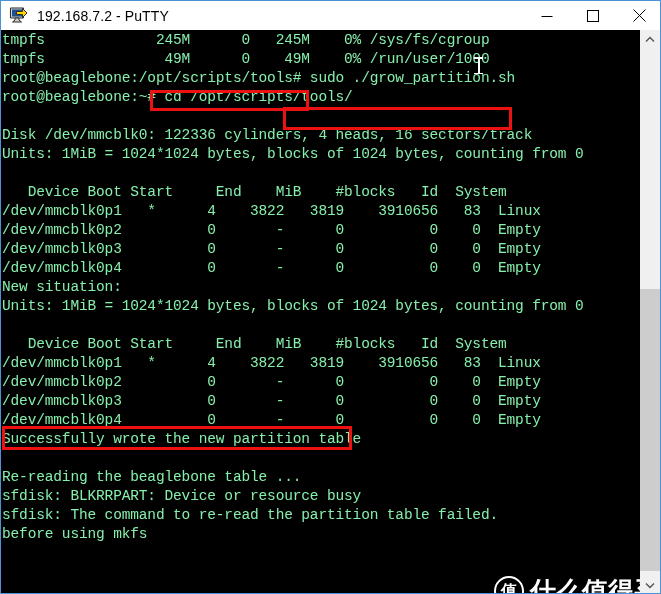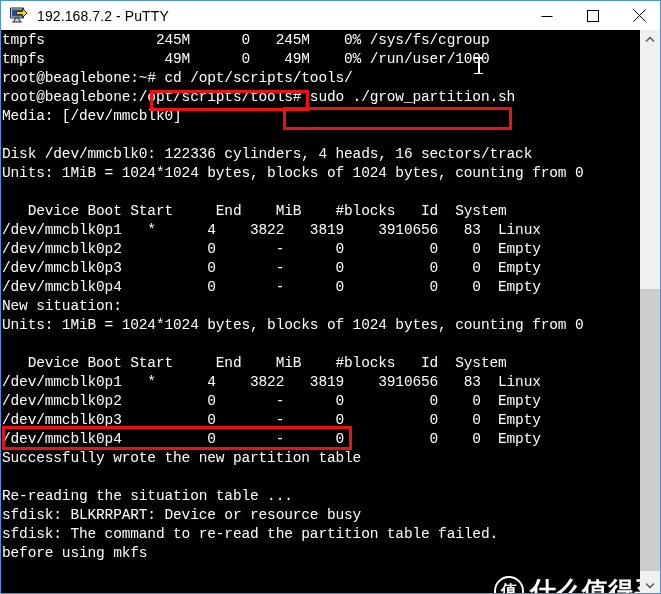--- a/index.html
+++ b/index.html
@@ -85,21 +85,21 @@
     position: absolute;
     left: 0;
     top: 0;
     padding: 1px 0 0 1px;
   }
   .tline {
     font-family: "Liberation Mono", "DejaVu Sans Mono", monospace;
     font-size: 14.5px;
     line-height: 19.0px;
     height: 19.0px;
-    color: #ffffff;
+    color: #86efac;
     white-space: pre;
     letter-spacing: -0.15px;
   }
   .tline.blank { color: transparent; }
 
   
   #mouse-caret {
     position: absolute;
     left: 473px;
     top: 27px;
@@ -236,43 +236,42 @@
           <line x1="12.5" y1="0.5" x2="0.5" y2="12.5" stroke="#000" stroke-width="1"></line>
         </svg>
       </div>
     </div>
   </div>
 
   <div id="terminal">
     <div id="term-lines">
         <div class="tline">tmpfs             245M      0   245M    0% /sys/fs/cgroup</div>
         <div class="tline">tmpfs              49M      0    49M    0% /run/user/1000</div>
+        <div class="tline">root@beaglebone:/opt/scripts/tools# sudo ./grow_partition.sh</div>
         <div class="tline">root@beaglebone:~# cd /opt/scripts/tools/</div>
-        <div class="tline">root@beaglebone:/opt/scripts/tools# sudo ./grow_partition.sh</div>
-        <div class="tline">Media: [/dev/mmcblk0]</div>
         <div class="tline blank"> </div>
         <div class="tline">Disk /dev/mmcblk0: 122336 cylinders, 4 heads, 16 sectors/track</div>
         <div class="tline">Units: 1MiB = 1024*1024 bytes, blocks of 1024 bytes, counting from 0</div>
         <div class="tline blank"> </div>
         <div class="tline">   Device Boot Start     End    MiB    #blocks   Id  System</div>
         <div class="tline">/dev/mmcblk0p1   *      4    3822   3819    3910656   83  Linux</div>
         <div class="tline">/dev/mmcblk0p2          0       -      0          0    0  Empty</div>
         <div class="tline">/dev/mmcblk0p3          0       -      0          0    0  Empty</div>
         <div class="tline">/dev/mmcblk0p4          0       -      0          0    0  Empty</div>
         <div class="tline">New situation:</div>
         <div class="tline">Units: 1MiB = 1024*1024 bytes, blocks of 1024 bytes, counting from 0</div>
         <div class="tline blank"> </div>
         <div class="tline">   Device Boot Start     End    MiB    #blocks   Id  System</div>
         <div class="tline">/dev/mmcblk0p1   *      4    3822   3819    3910656   83  Linux</div>
         <div class="tline">/dev/mmcblk0p2          0       -      0          0    0  Empty</div>
         <div class="tline">/dev/mmcblk0p3          0       -      0          0    0  Empty</div>
         <div class="tline">/dev/mmcblk0p4          0       -      0          0    0  Empty</div>
         <div class="tline">Successfully wrote the new partition table</div>
         <div class="tline blank"> </div>
-        <div class="tline">Re-reading the situation table ...</div>
+        <div class="tline">Re-reading the beaglebone table ...</div>
         <div class="tline">sfdisk: BLKRRPART: Device or resource busy</div>
         <div class="tline">sfdisk: The command to re-read the partition table failed.</div>
         <div class="tline">before using mkfs</div>
       </div>
 
     <div id="mouse-caret">
         <span></span>
       </div>
 
     <div id="watermark">

